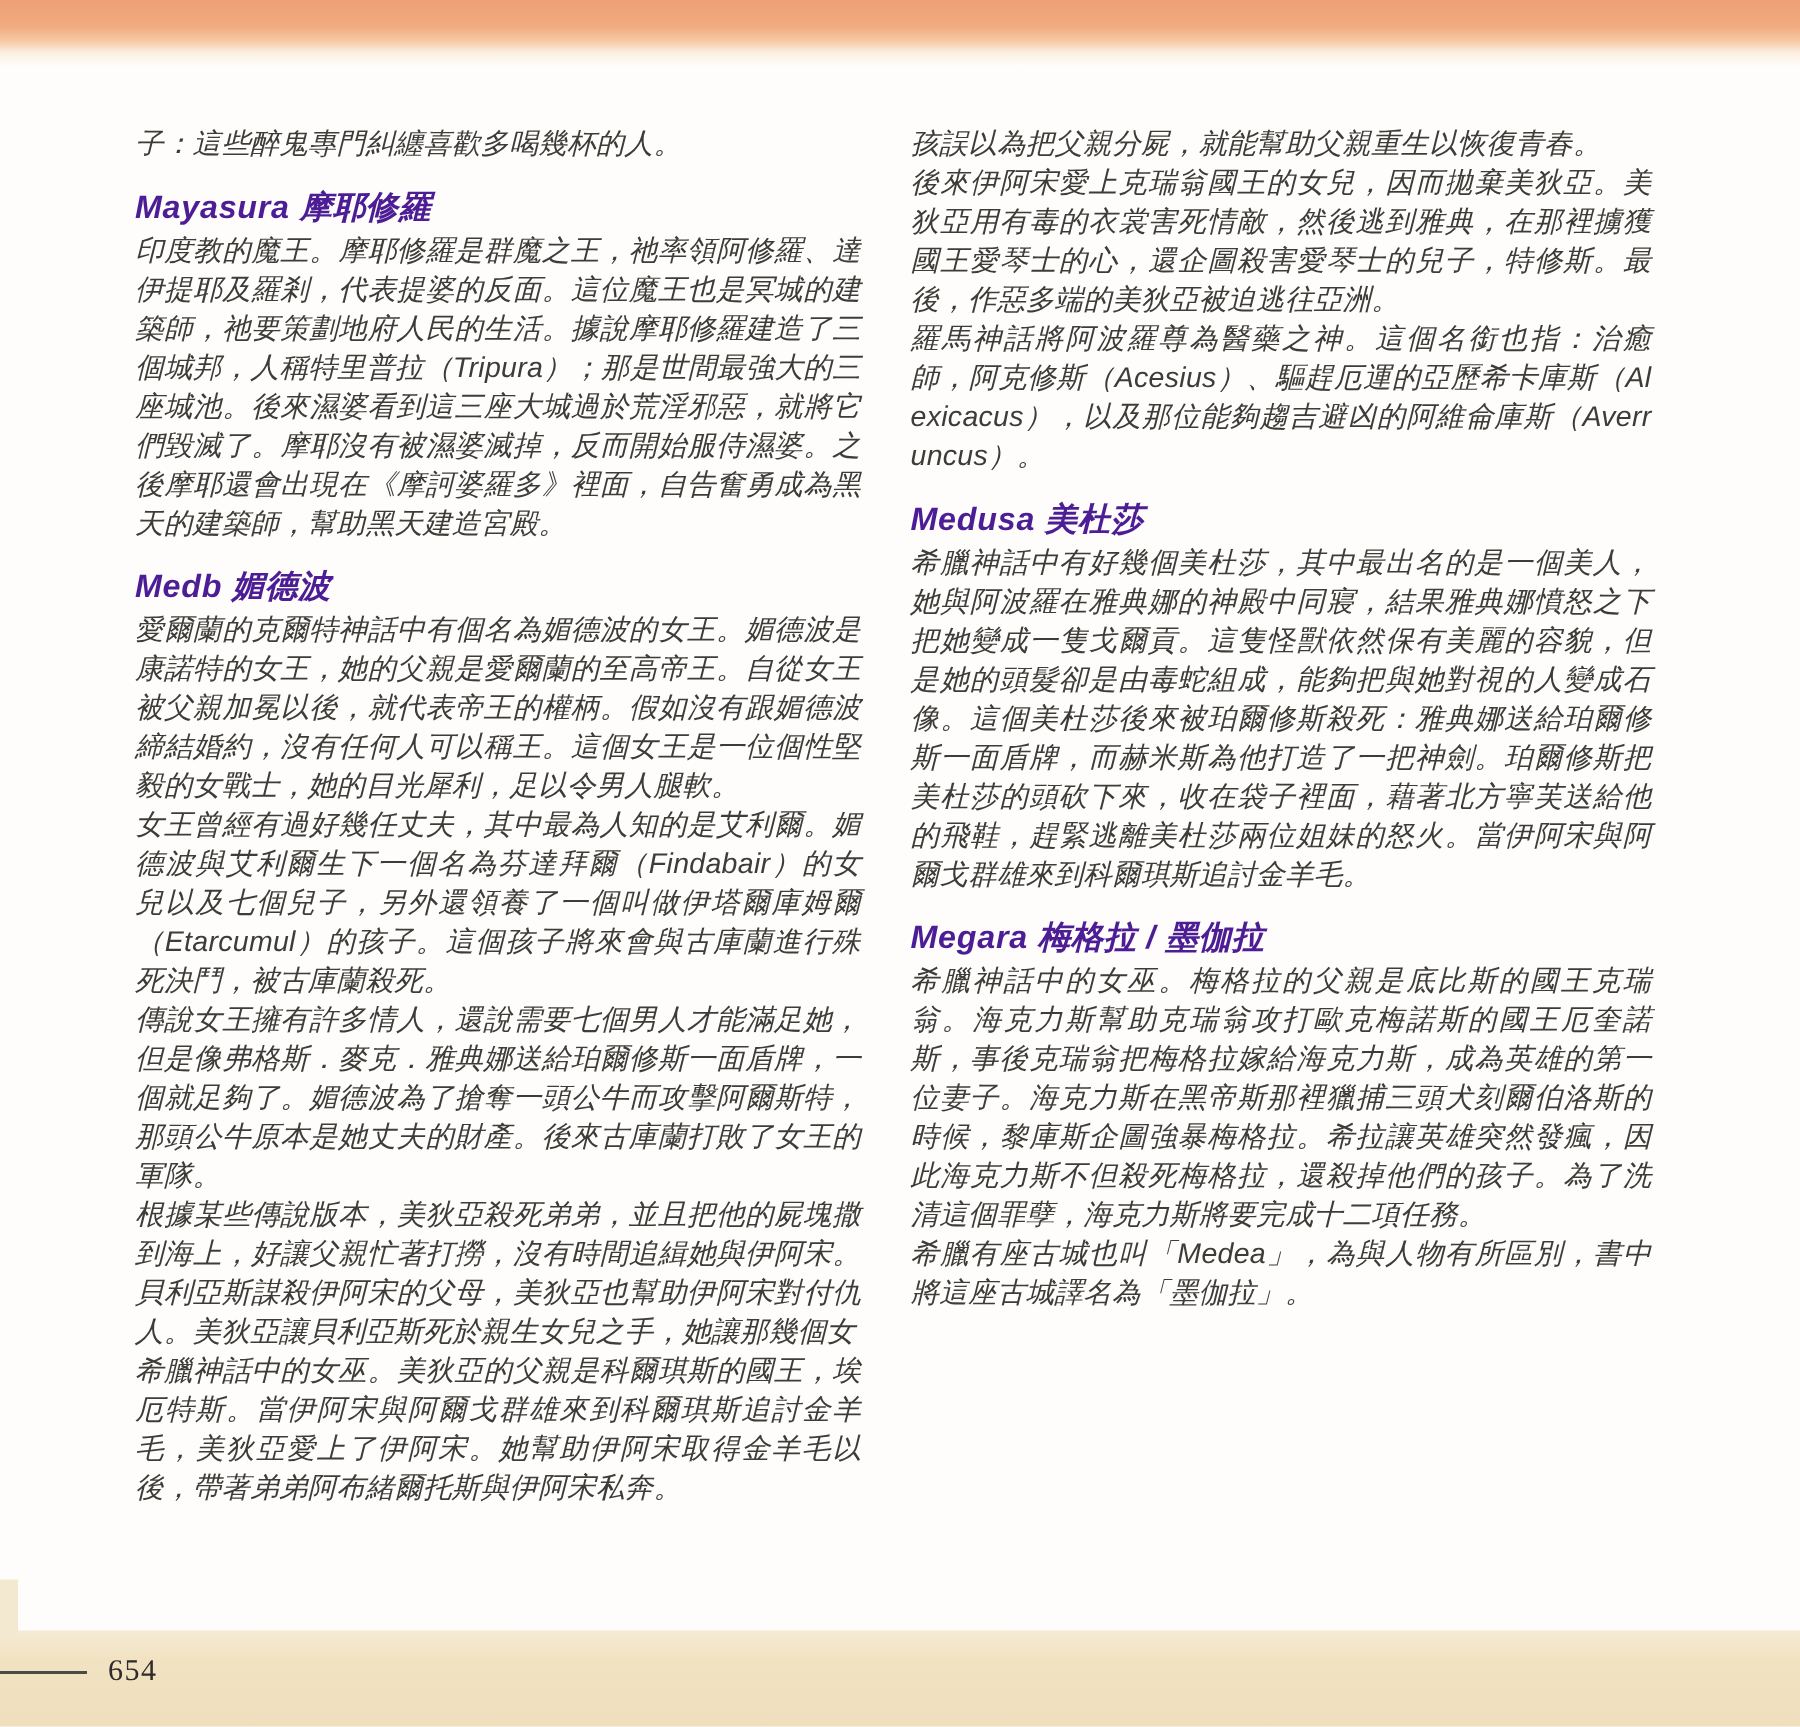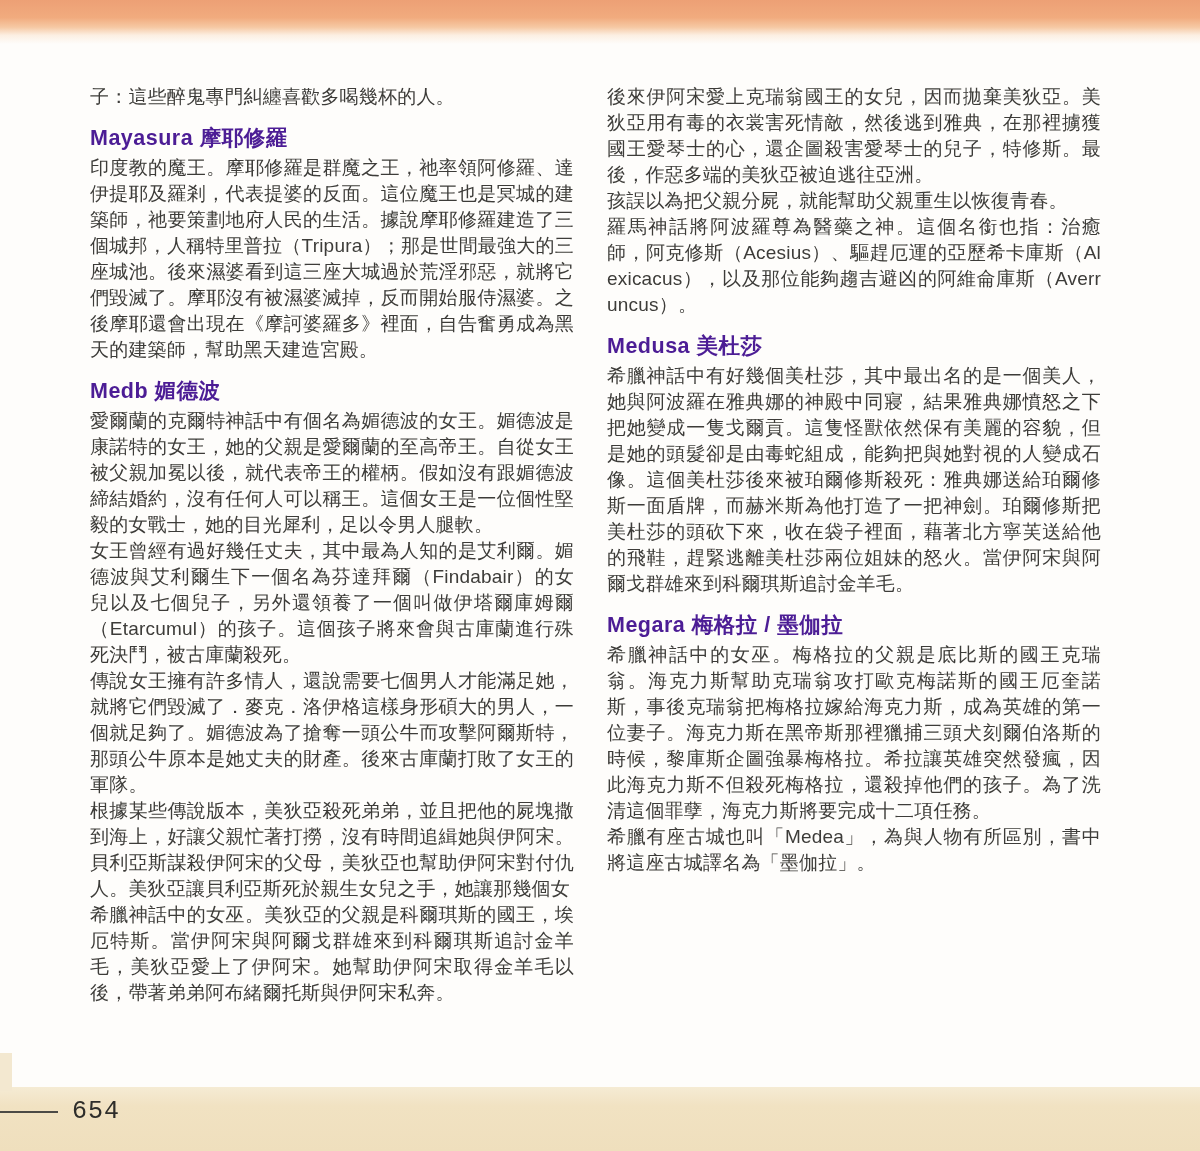--- a/index.html
+++ b/index.html
@@ -32,32 +32,33 @@
   .footer {
     position: absolute; left: 0; bottom: 25px;
     display: flex; align-items: center;
   }
   .footer-rule {
     display: inline-block; width: 58px; height: 2px;
     background: #4b4a46;
   }
   .page-number {
     margin-left: 14px;
-    font-family: Liberation Mono, monospace;
-    font-size: 25px; color: #2e2d2a;
+    font-family: Liberation Serif, serif;
+    font-size: 20px; color: #2e2d2a;
     letter-spacing: 1px;
   }
   
   .col {
     position: absolute; top: 84px;
     font-size: 19px; line-height: 26px;
     color: #3d3c39;
     text-align: justify;
     word-break: break-all;
     letter-spacing: 0.2px;
+    font-style: italic;
   }
   .col-left  { left: 90px;  width: 484px; }
   .col-right { left: 607px; width: 494px; }
   .col p { margin: 0; }
   .entry-heading {
     margin: 16px 0 5px 0;
     font-size: 21.5px; line-height: 24px;
     font-weight: bold;
     color: #4c1d95;
     text-align: left;
@@ -76,29 +77,29 @@
 
   <div class="col col-left">
     <p>子：這些醉鬼專門糾纏喜歡多喝幾杯的人。</p>
 
     <h3 class="entry-heading">Mayasura 摩耶修羅</h3>
     <p>印度教的魔王。摩耶修羅是群魔之王，祂率領阿修羅、達伊提耶及羅剎，代表提婆的反面。這位魔王也是冥城的建築師，祂要策劃地府人民的生活。據說摩耶修羅建造了三個城邦，人稱特里普拉（Tripura）；那是世間最強大的三座城池。後來濕婆看到這三座大城過於荒淫邪惡，就將它們毀滅了。摩耶沒有被濕婆滅掉，反而開始服侍濕婆。之後摩耶還會出現在《摩訶婆羅多》裡面，自告奮勇成為黑天的建築師，幫助黑天建造宮殿。</p>
 
     <h3 class="entry-heading">Medb 媚德波</h3>
     <p>愛爾蘭的克爾特神話中有個名為媚德波的女王。媚德波是康諾特的女王，她的父親是愛爾蘭的至高帝王。自從女王被父親加冕以後，就代表帝王的權柄。假如沒有跟媚德波締結婚約，沒有任何人可以稱王。這個女王是一位個性堅毅的女戰士，她的目光犀利，足以令男人腿軟。</p>
     <p>女王曾經有過好幾任丈夫，其中最為人知的是艾利爾。媚德波與艾利爾生下一個名為芬達拜爾（Findabair）的女兒以及七個兒子，另外還領養了一個叫做伊塔爾庫姆爾（Etarcumul）的孩子。這個孩子將來會與古庫蘭進行殊死決鬥，被古庫蘭殺死。</p>
-    <p>傳說女王擁有許多情人，還說需要七個男人才能滿足她，就將它們毀滅了．麥克．洛伊格這樣身形碩大的男人，一個就足夠了。媚德波為了搶奪一頭公牛而攻擊阿爾斯特，那頭公牛原本是她丈夫的財產。後來古庫蘭打敗了女王的軍隊。</p>
+    <p>傳說女王擁有許多情人，還說需要七個男人才能滿足她，但是像弗格斯．麥克．雅典娜送給珀爾修斯一面盾牌，一個就足夠了。媚德波為了搶奪一頭公牛而攻擊阿爾斯特，那頭公牛原本是她丈夫的財產。後來古庫蘭打敗了女王的軍隊。</p>
 
     <p>根據某些傳說版本，美狄亞殺死弟弟，並且把他的屍塊撒到海上，好讓父親忙著打撈，沒有時間追緝她與伊阿宋。貝利亞斯謀殺伊阿宋的父母，美狄亞也幫助伊阿宋對付仇人。美狄亞讓貝利亞斯死於親生女兒之手，她讓那幾個女</p>
     <p>希臘神話中的女巫。美狄亞的父親是科爾琪斯的國王，埃厄特斯。當伊阿宋與阿爾戈群雄來到科爾琪斯追討金羊毛，美狄亞愛上了伊阿宋。她幫助伊阿宋取得金羊毛以後，帶著弟弟阿布緒爾托斯與伊阿宋私奔。</p>
   </div>
 
   <div class="col col-right">
+    <p>孩誤以為把父親分屍，就能幫助父親重生以恢復青春。</p>
     <p>後來伊阿宋愛上克瑞翁國王的女兒，因而拋棄美狄亞。美狄亞用有毒的衣裳害死情敵，然後逃到雅典，在那裡擄獲國王愛琴士的心，還企圖殺害愛琴士的兒子，特修斯。最後，作惡多端的美狄亞被迫逃往亞洲。</p>
-    <p>孩誤以為把父親分屍，就能幫助父親重生以恢復青春。</p>
 
     <p>羅馬神話將阿波羅尊為醫藥之神。這個名銜也指：治癒師，阿克修斯（Acesius）、驅趕厄運的亞歷希卡庫斯（Alexicacus），以及那位能夠趨吉避凶的阿維侖庫斯（Averruncus）。</p>
 
     <h3 class="entry-heading">Medusa 美杜莎</h3>
     <p>希臘神話中有好幾個美杜莎，其中最出名的是一個美人，她與阿波羅在雅典娜的神殿中同寢，結果雅典娜憤怒之下把她變成一隻戈爾貢。這隻怪獸依然保有美麗的容貌，但是她的頭髮卻是由毒蛇組成，能夠把與她對視的人變成石像。這個美杜莎後來被珀爾修斯殺死：雅典娜送給珀爾修斯一面盾牌，而赫米斯為他打造了一把神劍。珀爾修斯把美杜莎的頭砍下來，收在袋子裡面，藉著北方寧芙送給他的飛鞋，趕緊逃離美杜莎兩位姐妹的怒火。當伊阿宋與阿爾戈群雄來到科爾琪斯追討金羊毛。</p>
 
     <h3 class="entry-heading">Megara 梅格拉 / 墨伽拉</h3>
     <p>希臘神話中的女巫。梅格拉的父親是底比斯的國王克瑞翁。海克力斯幫助克瑞翁攻打歐克梅諾斯的國王厄奎諾斯，事後克瑞翁把梅格拉嫁給海克力斯，成為英雄的第一位妻子。海克力斯在黑帝斯那裡獵捕三頭犬刻爾伯洛斯的時候，黎庫斯企圖強暴梅格拉。希拉讓英雄突然發瘋，因此海克力斯不但殺死梅格拉，還殺掉他們的孩子。為了洗清這個罪孽，海克力斯將要完成十二項任務。</p>
     <p>希臘有座古城也叫「Medea」，為與人物有所區別，書中將這座古城譯名為「墨伽拉」。</p>
   </div>

